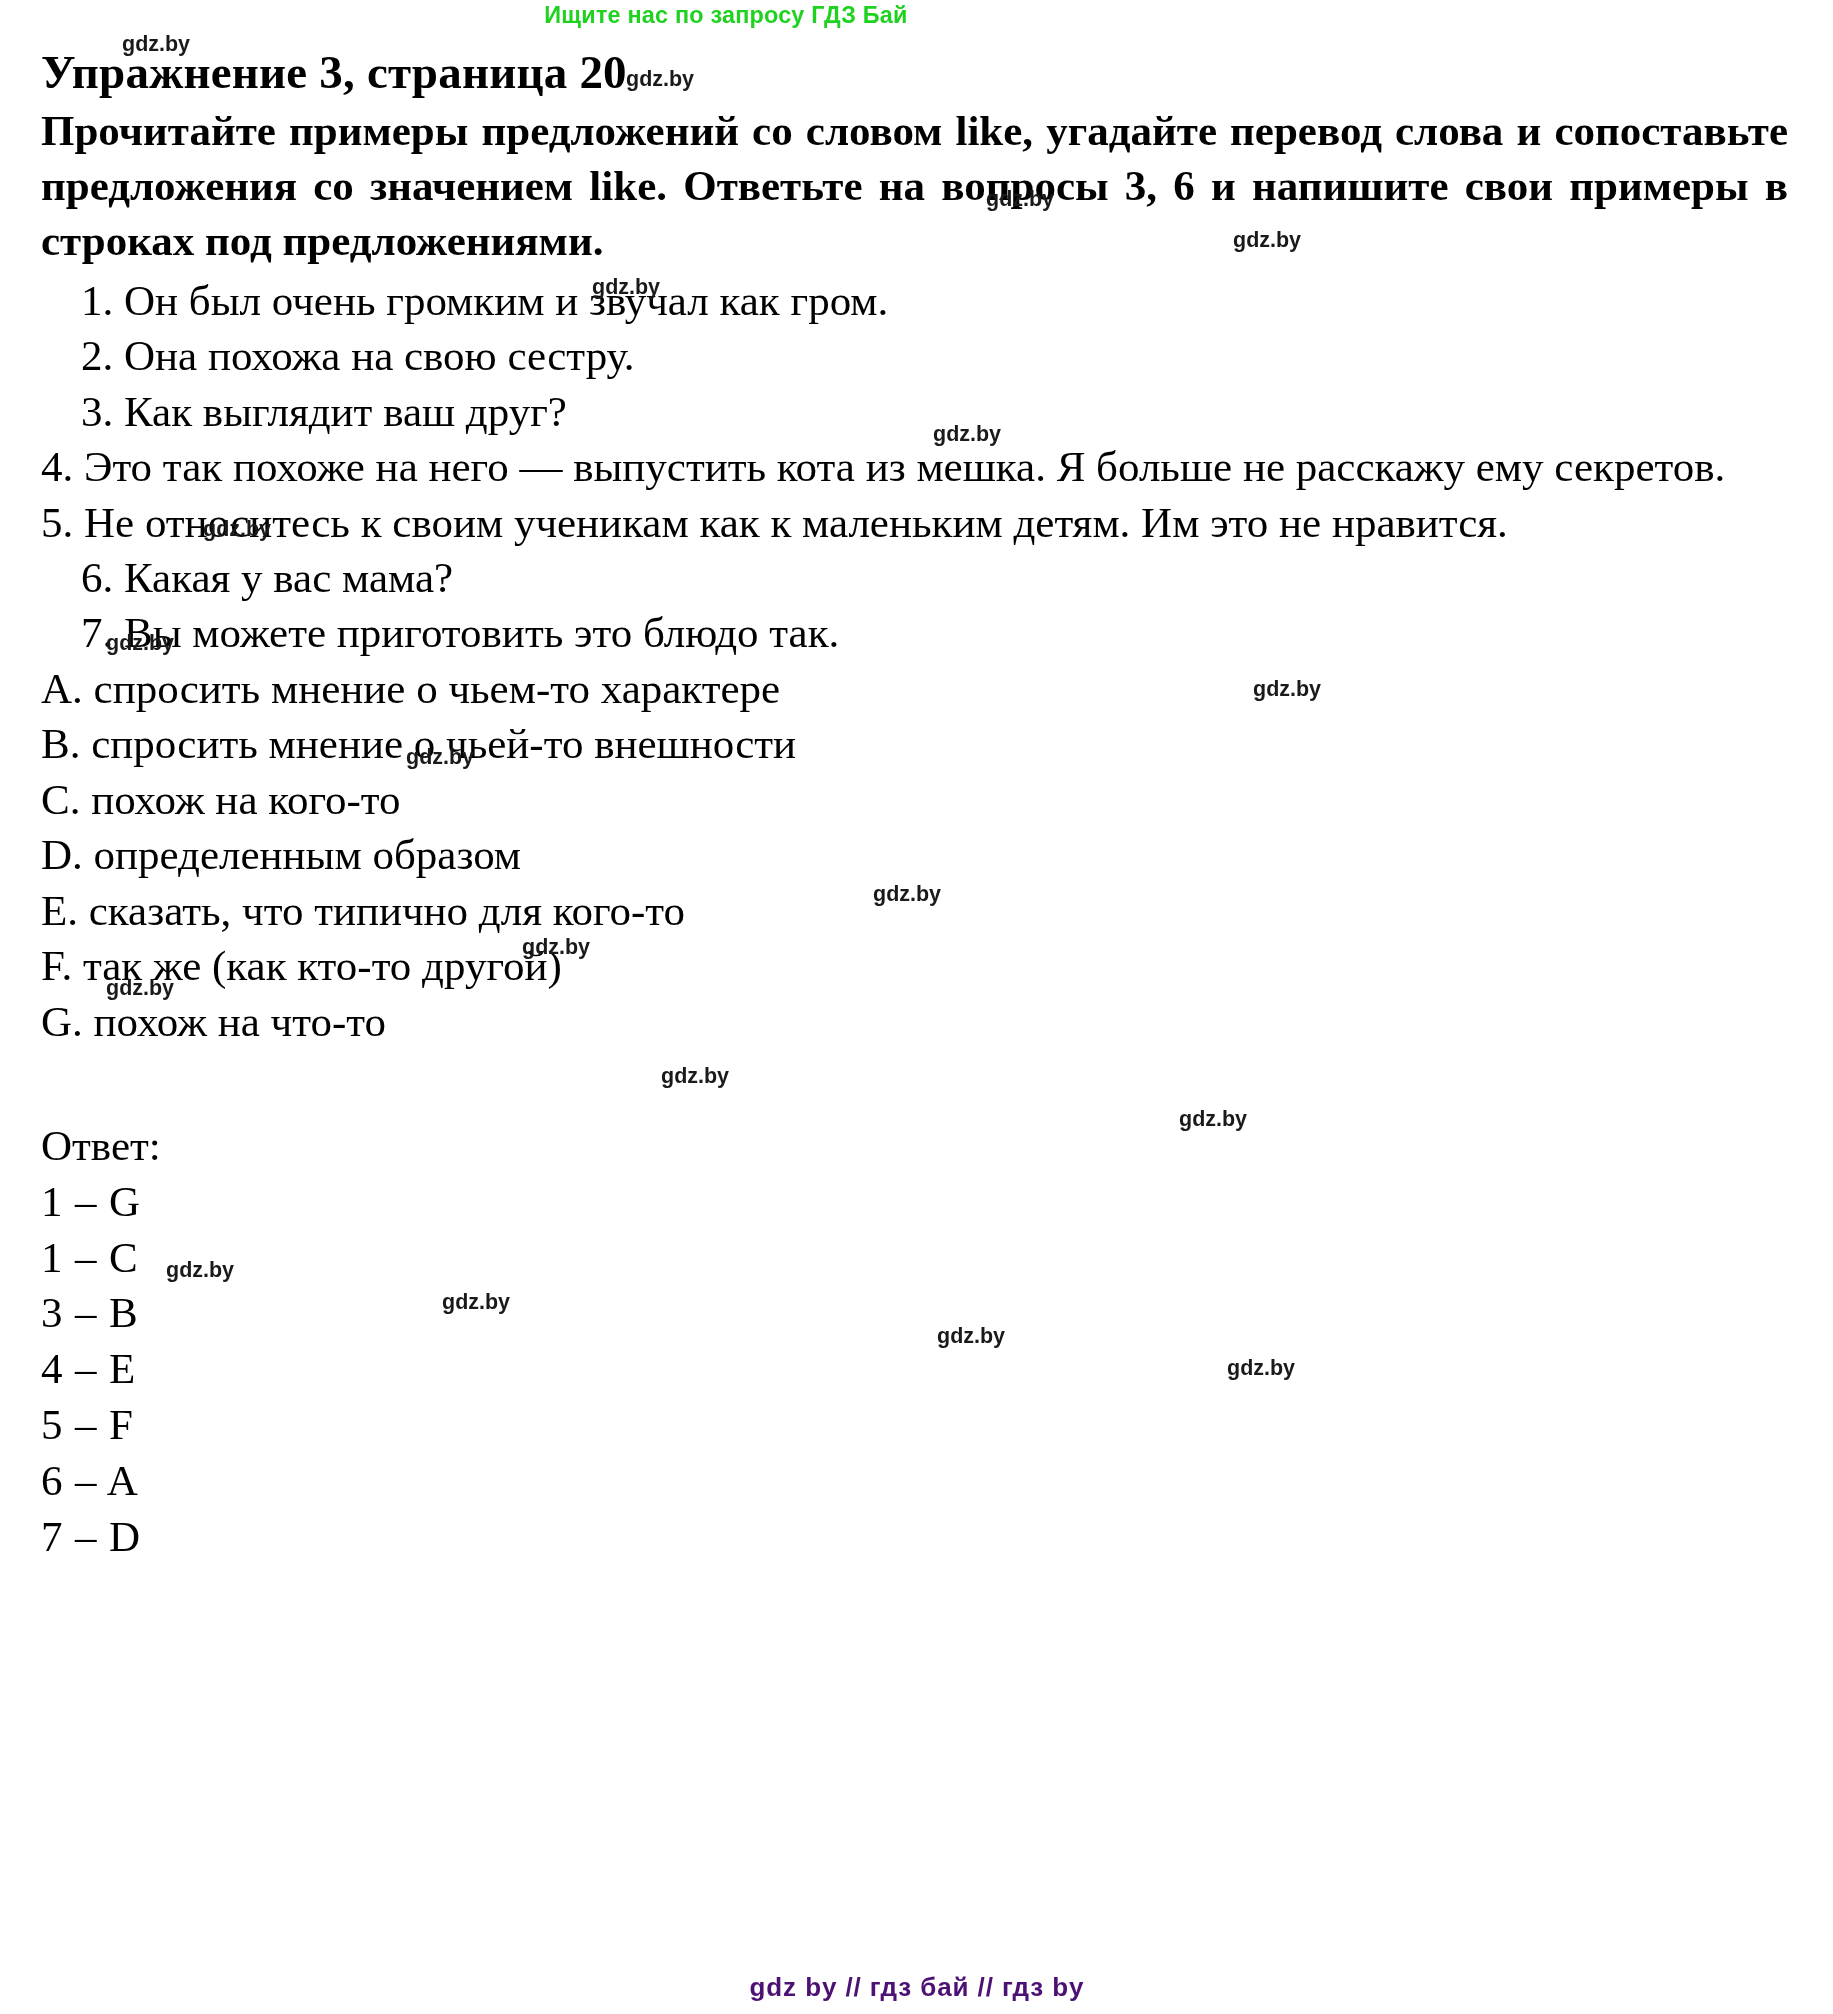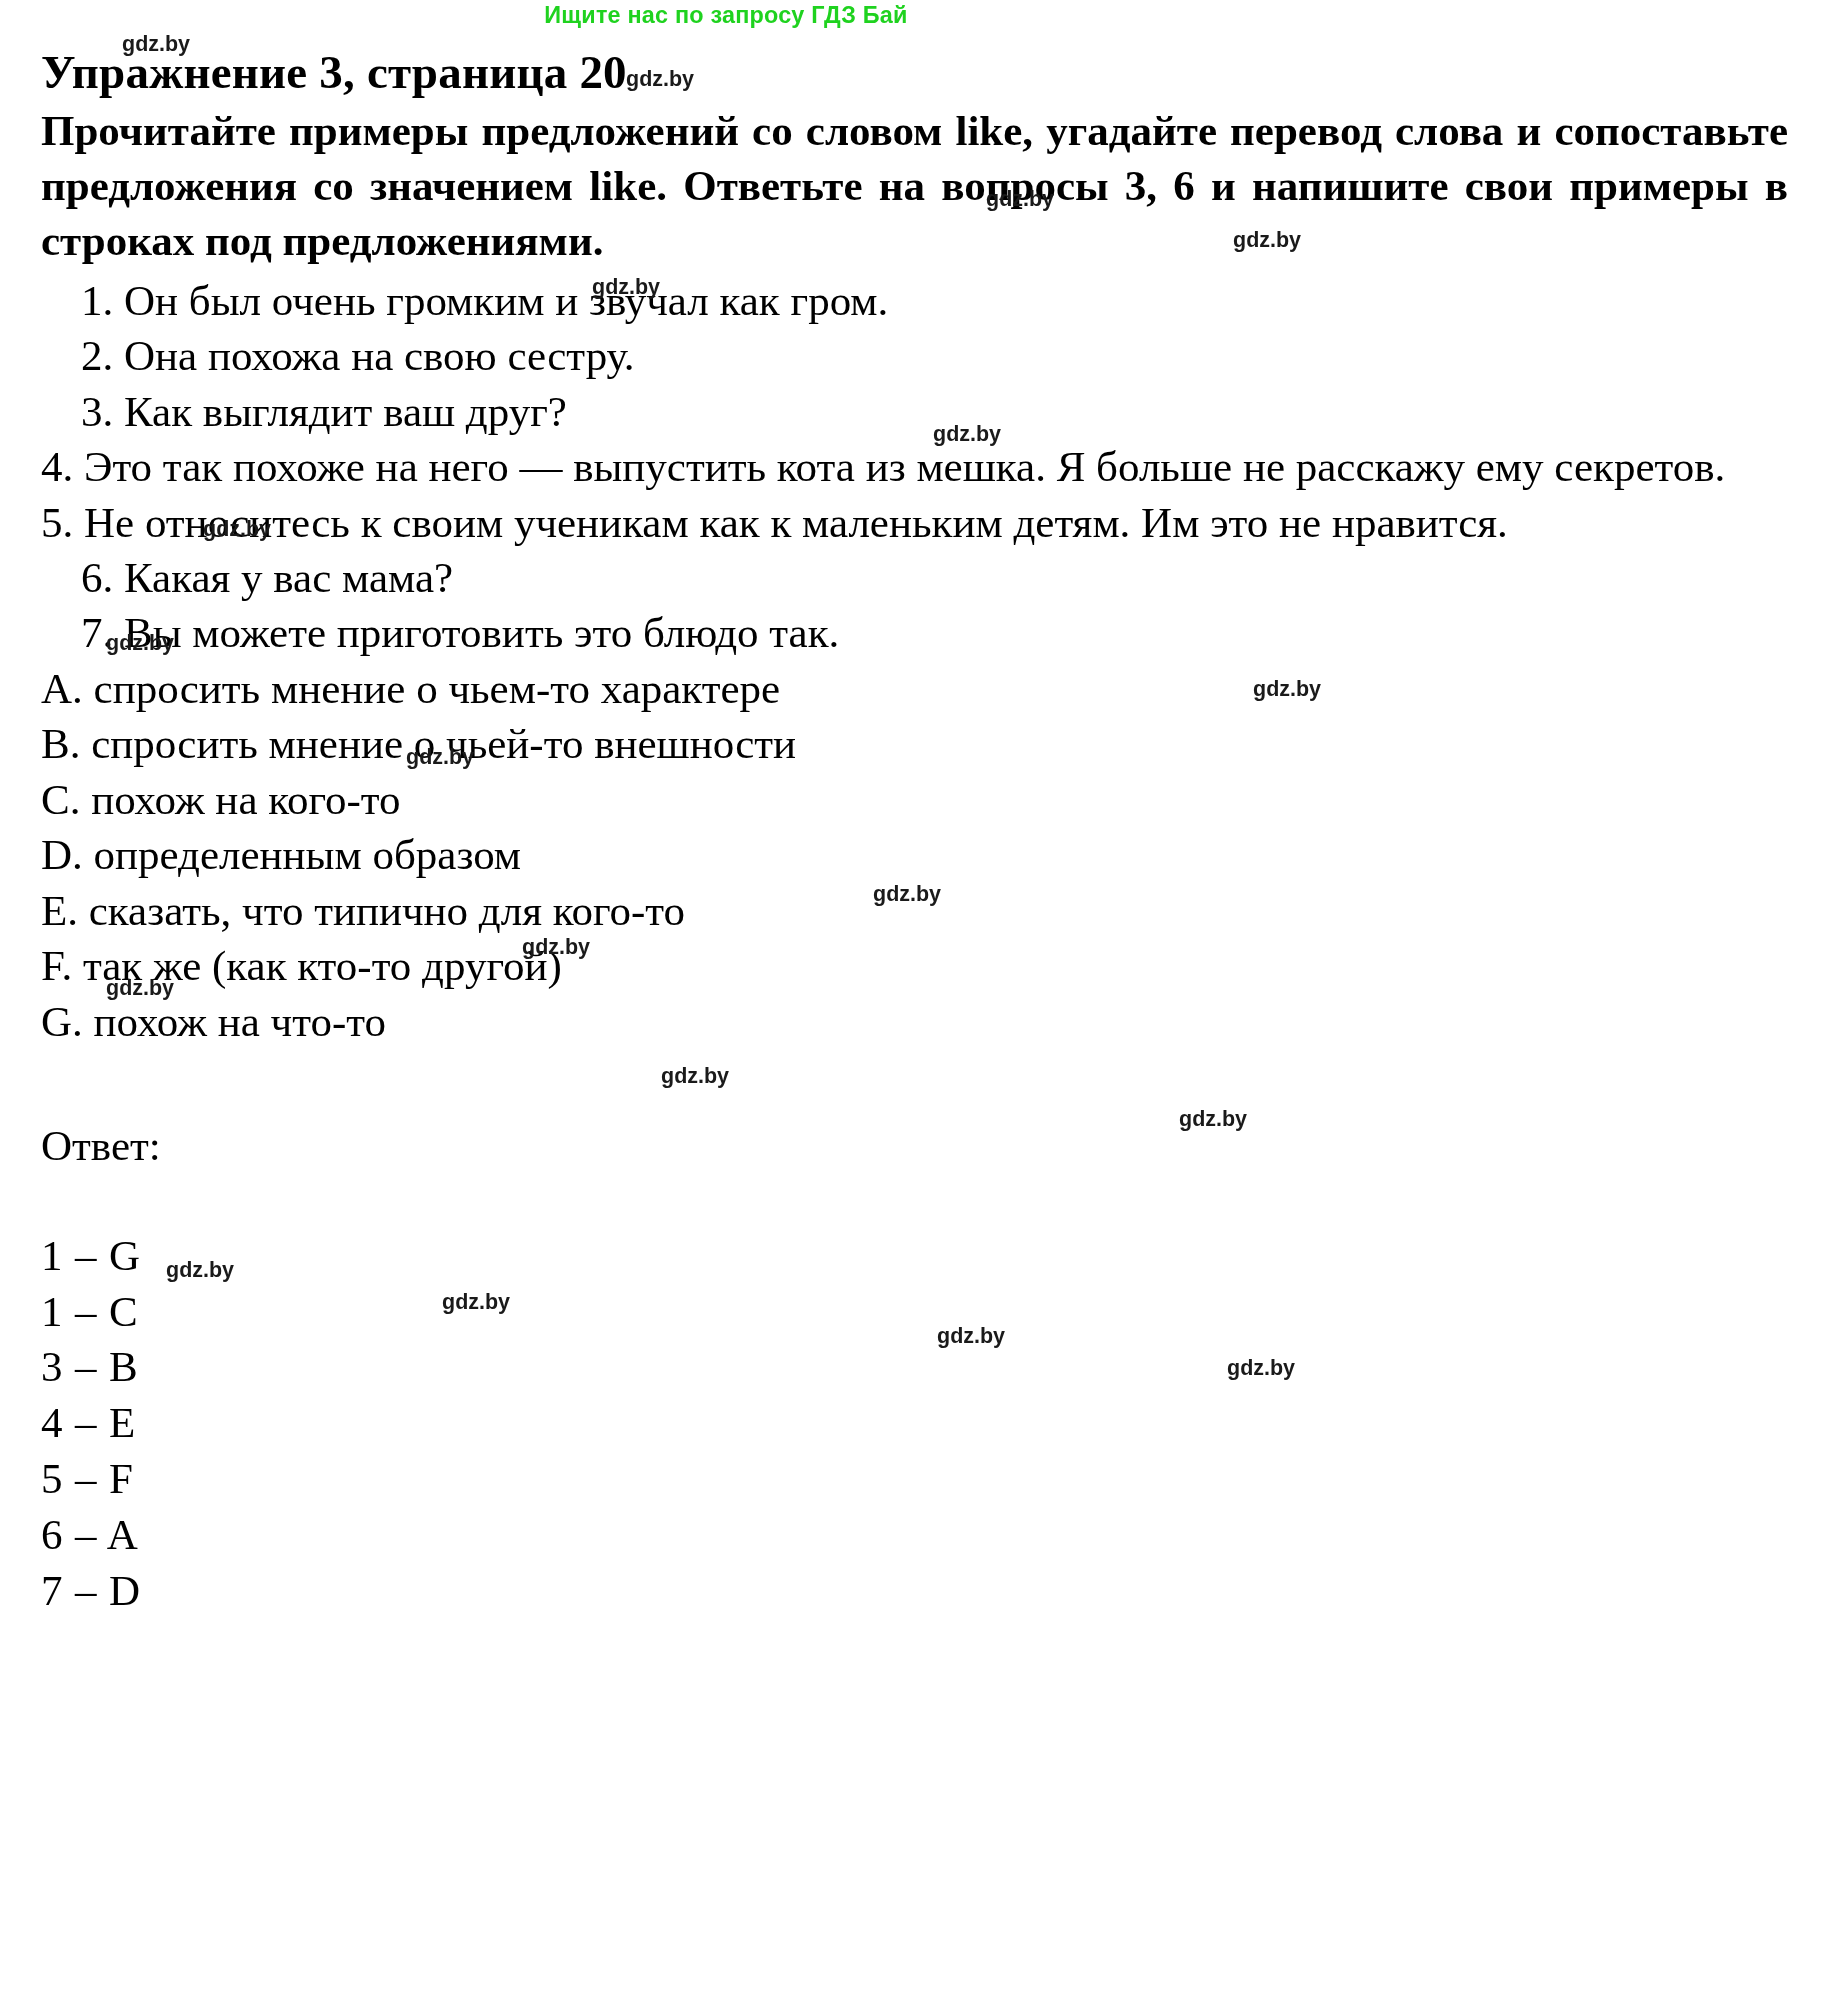--- a/index.html
+++ b/index.html
@@ -94,21 +94,20 @@
     text-align: left;
   }
 
   .answer-heading {
     font-size: 43px;
     line-height: 1.29;
     margin: 69px 0 0 0;
   }
 
   .answer-list {
-    margin-top: 54px;
   }
   .answer-item {
     font-size: 43px;
     line-height: 1.30;
     margin: 0;
     letter-spacing: 0.9px;
   }
 
   
   .watermark {
@@ -198,15 +197,16 @@
       <span class="watermark" style="left: 522px; top: 935px;">gdz.by</span>
       <span class="watermark" style="left: 106px; top: 976px;">gdz.by</span>
       <span class="watermark" style="left: 661px; top: 1064px;">gdz.by</span>
       <span class="watermark" style="left: 1179px; top: 1107px;">gdz.by</span>
       <span class="watermark" style="left: 166px; top: 1258px;">gdz.by</span>
       <span class="watermark" style="left: 442px; top: 1290px;">gdz.by</span>
       <span class="watermark" style="left: 937px; top: 1324px;">gdz.by</span>
       <span class="watermark" style="left: 1227px; top: 1356px;">gdz.by</span>
     </div>
 
+  <div class="page-footer" style="color: rgb(76, 18, 115);">gdz by  //  гдз бай  //  гдз by</div>
 
 </div>
 
 
 </body></html>

